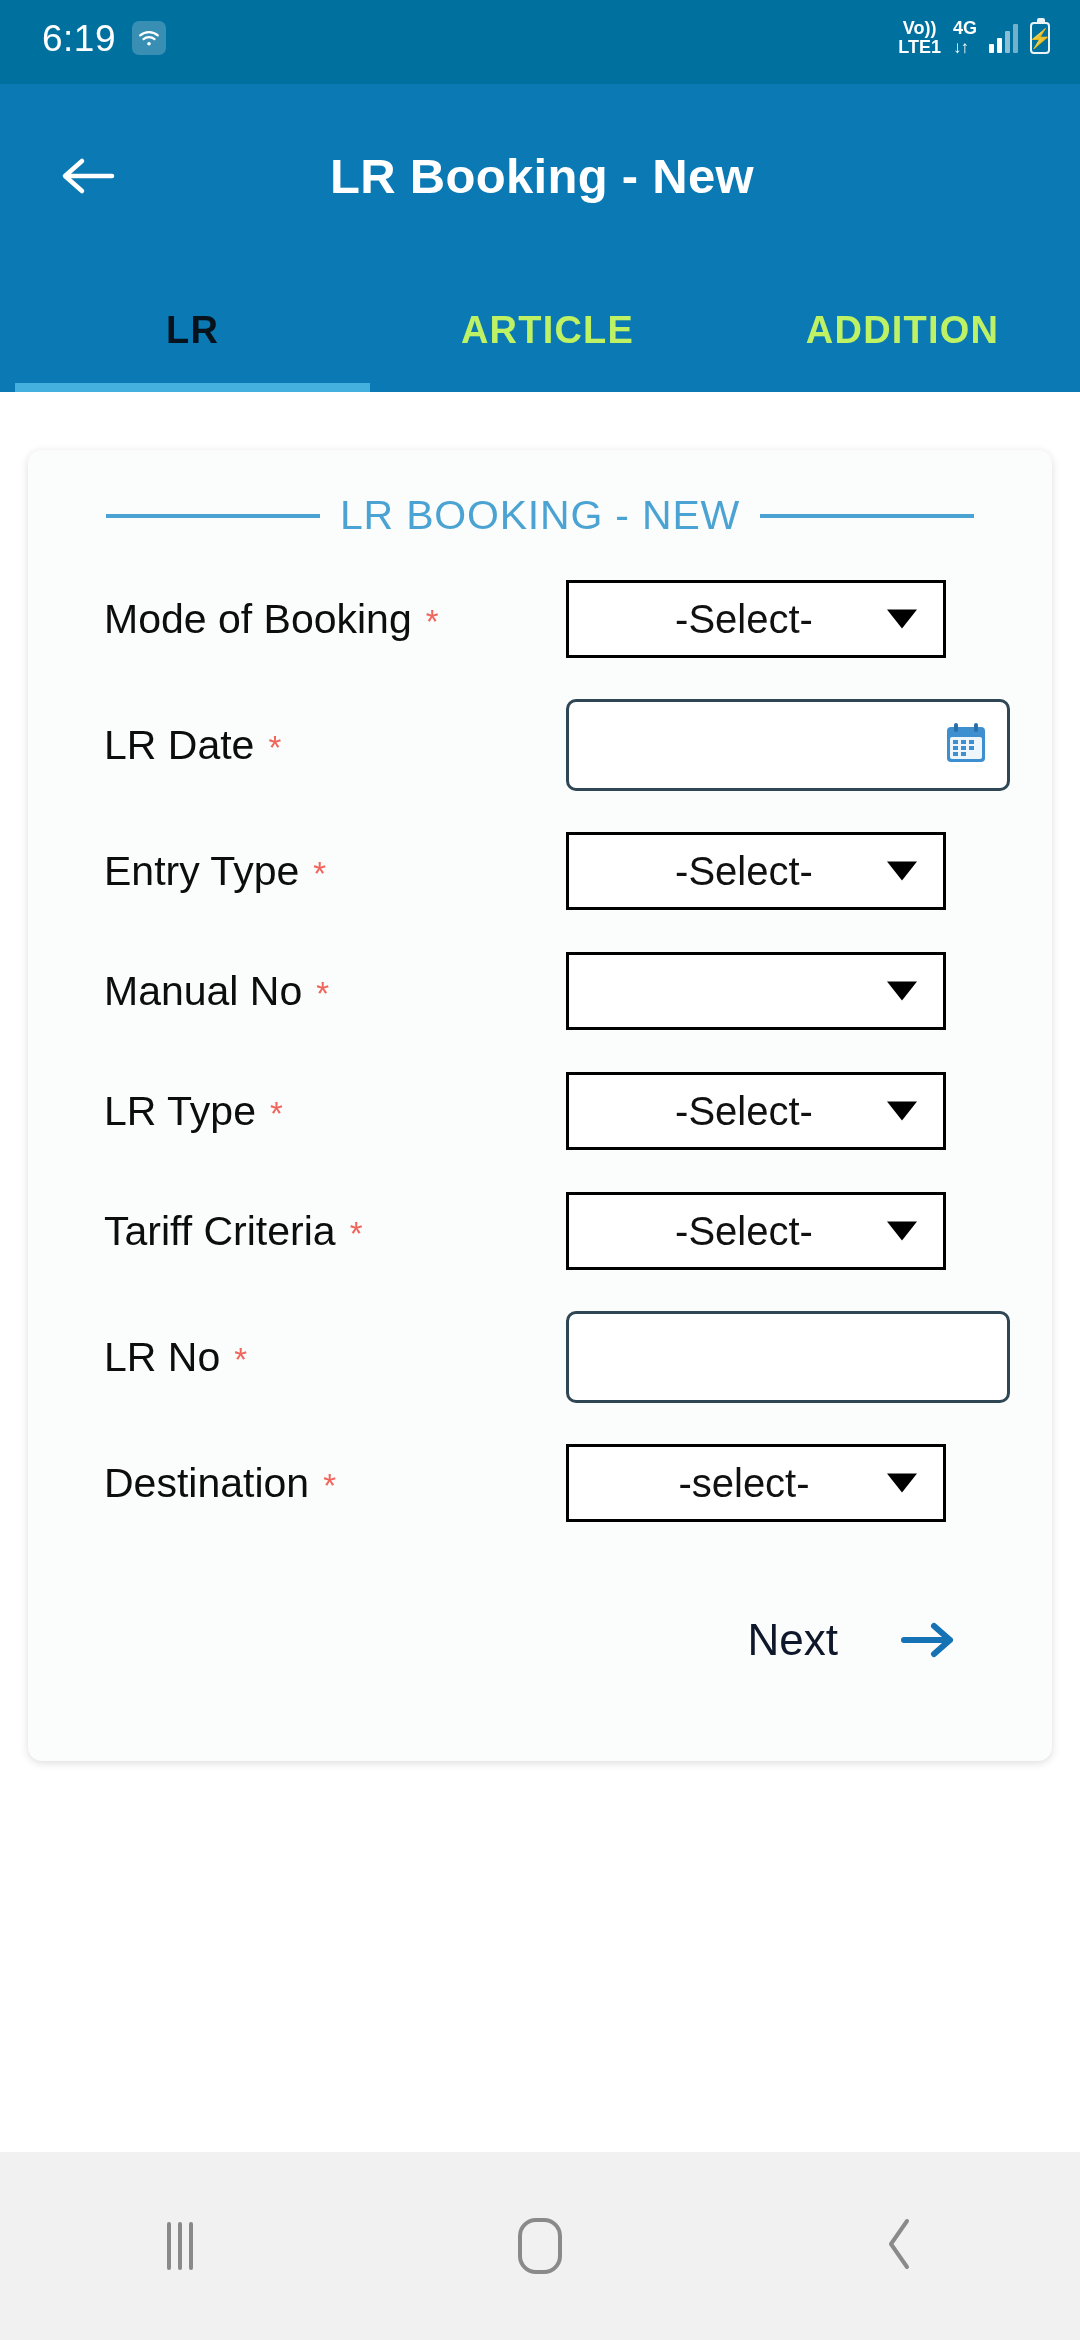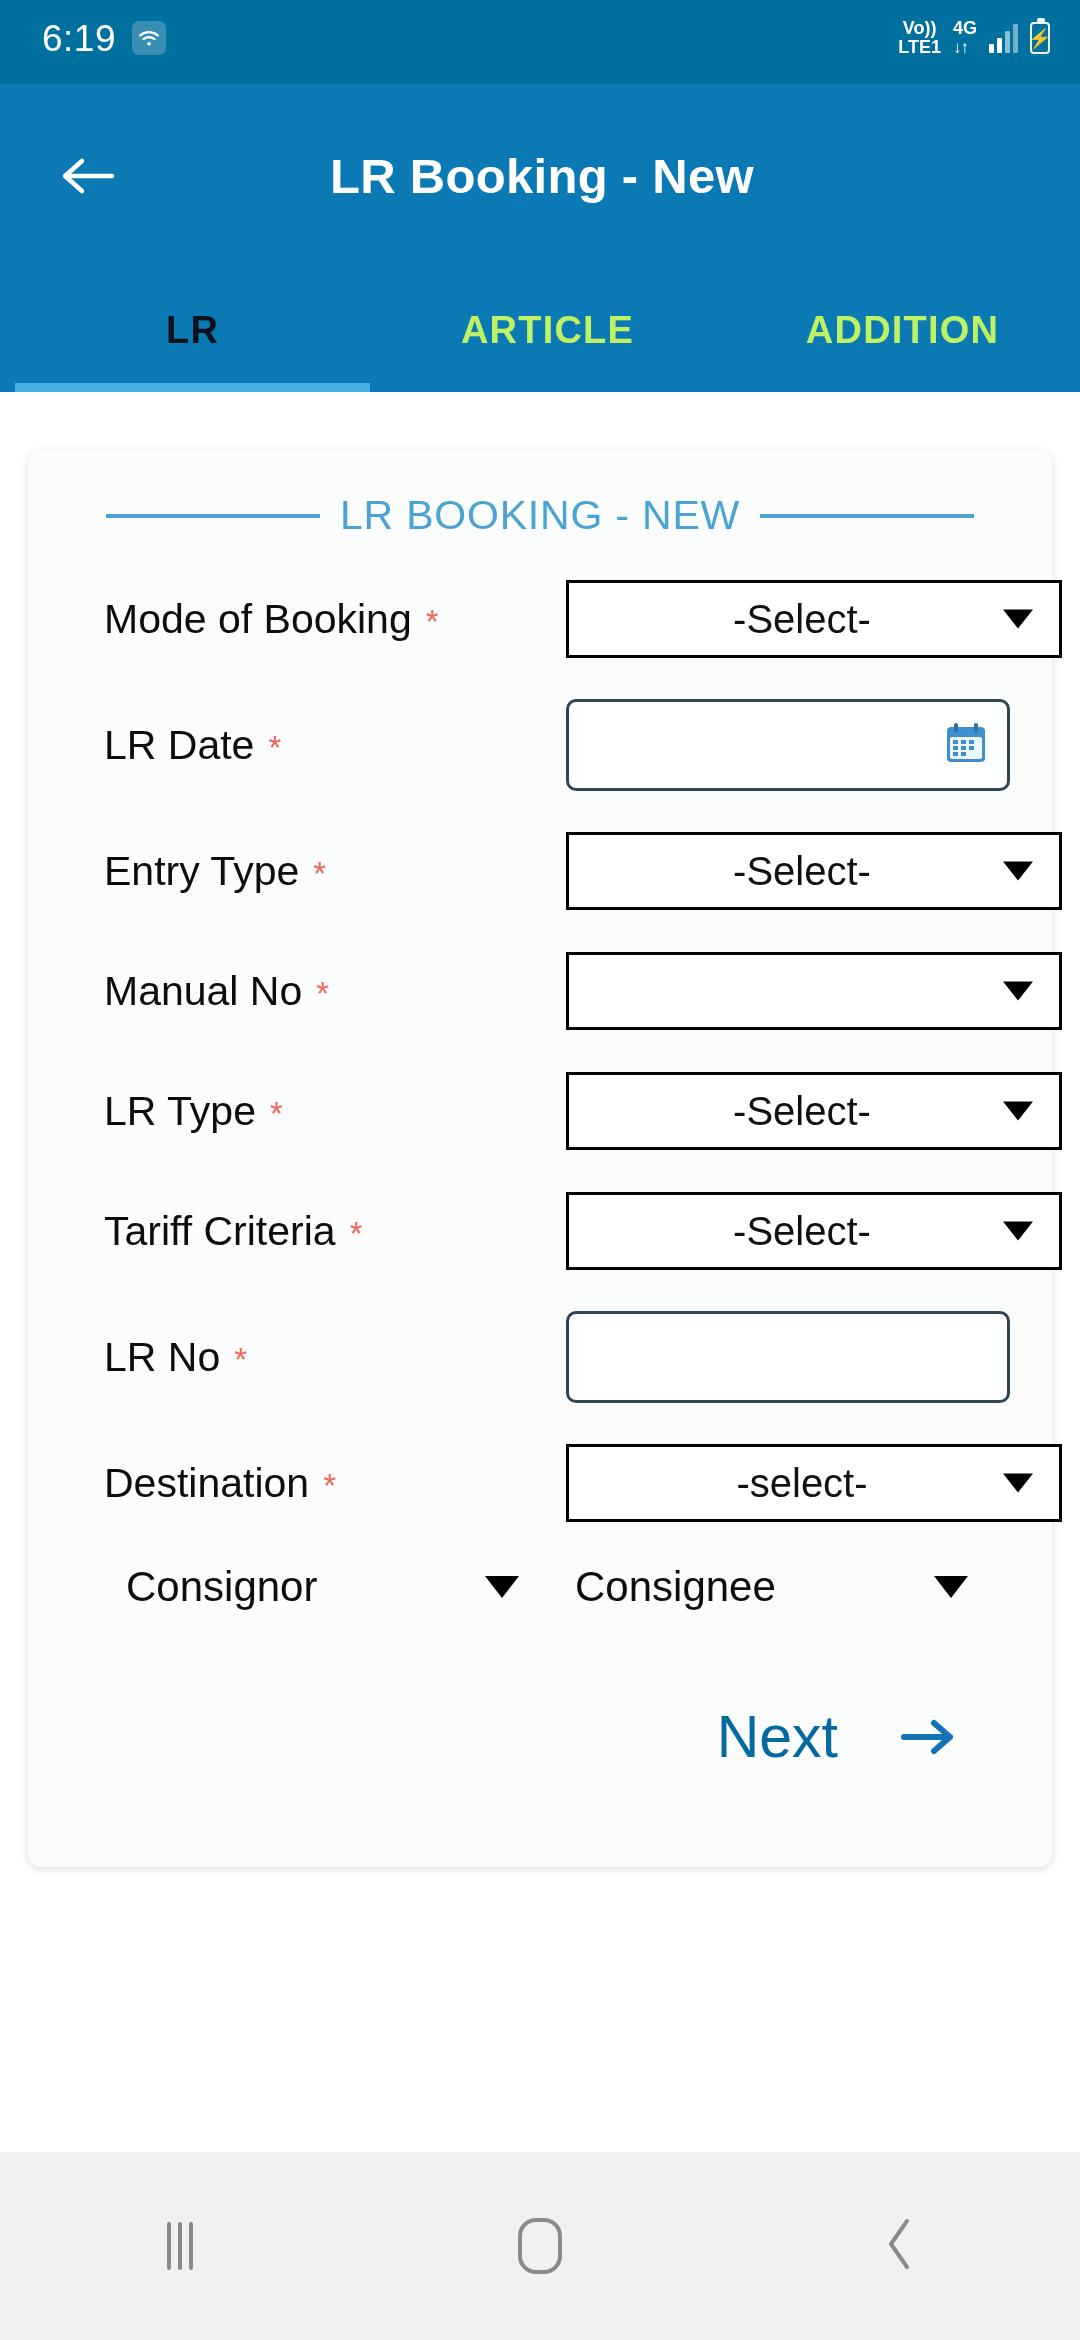--- a/index.html
+++ b/index.html
@@ -202,21 +202,21 @@
   .req {
     color: #f0665c;
     font-size: 33px;
     margin-left: 14px;
     line-height: 1;
   }
   .field-control { width: 444px; }
 
   .select-box {
     position: relative;
-    width: 496px;
+    width: 380px;
     height: 78px;
     background: #ffffff;
     border: 3px solid #000000;
     display: flex;
     align-items: center;
     justify-content: center;
     cursor: pointer;
   }
   .select-box .val {
     color: #111111;
@@ -281,22 +281,22 @@
 
   .next-row {
     display: flex;
     align-items: center;
     justify-content: flex-end;
     gap: 62px;
     padding-right: 66px;
     margin-top: 92px;
   }
   .next-label {
-    color: #0369a1;
-    font-size: 59px;
+    color: #0f172a;
+    font-size: 44px;
     cursor: pointer;
   }
   .next-arrow { cursor: pointer; display: flex; align-items: center; }
 
   
   .nav-bar {
     position: absolute;
     bottom: 0; left: 0;
     width: 1080px;
     height: 188px;
@@ -497,30 +497,20 @@
           <span class="req">*</span>
         </span>
         <span class="field-control">
           <span class="select-box">
             <span class="val">-select-</span>
             <span class="caret"></span>
           </span>
         </span>
       </div>
 
-      <div class="pair-row">
-        <span class="pair-item">
-          <span class="lbl">Consignor</span>
-          <span class="tri"></span>
-        </span>
-        <span class="pair-item">
-          <span class="lbl">Consignee</span>
-          <span class="tri"></span>
-        </span>
-      </div>
 
       <div class="next-row">
         <span class="next-label">Next</span>
         <span class="next-arrow">
           <svg width="58" height="40" viewBox="0 0 58 40">
             <path d="M4 20h46M34 6l16 14-16 14" stroke="#1472b5" stroke-width="6" fill="none" stroke-linecap="round" stroke-linejoin="round"></path>
           </svg>
         </span>
       </div>
 

